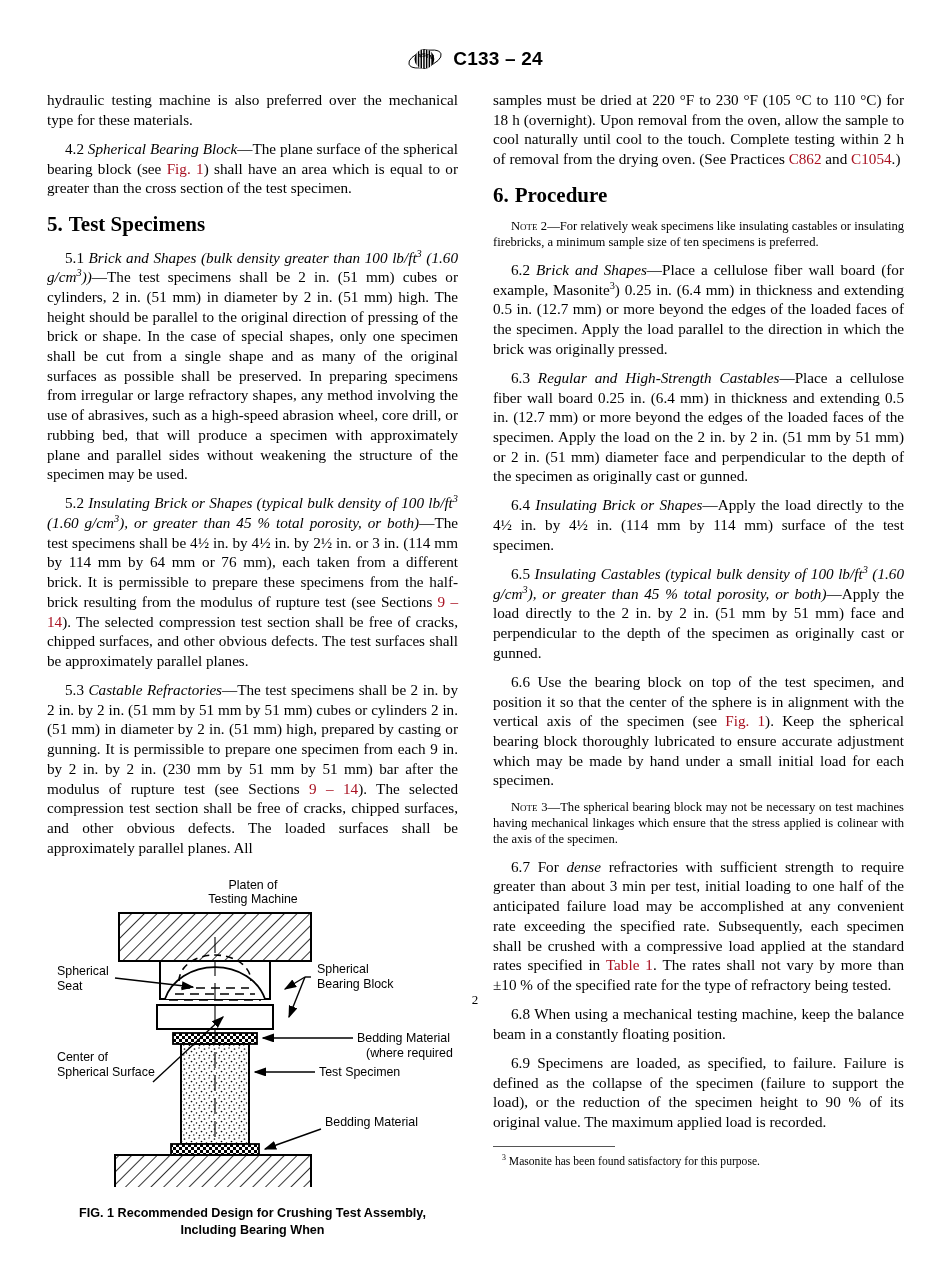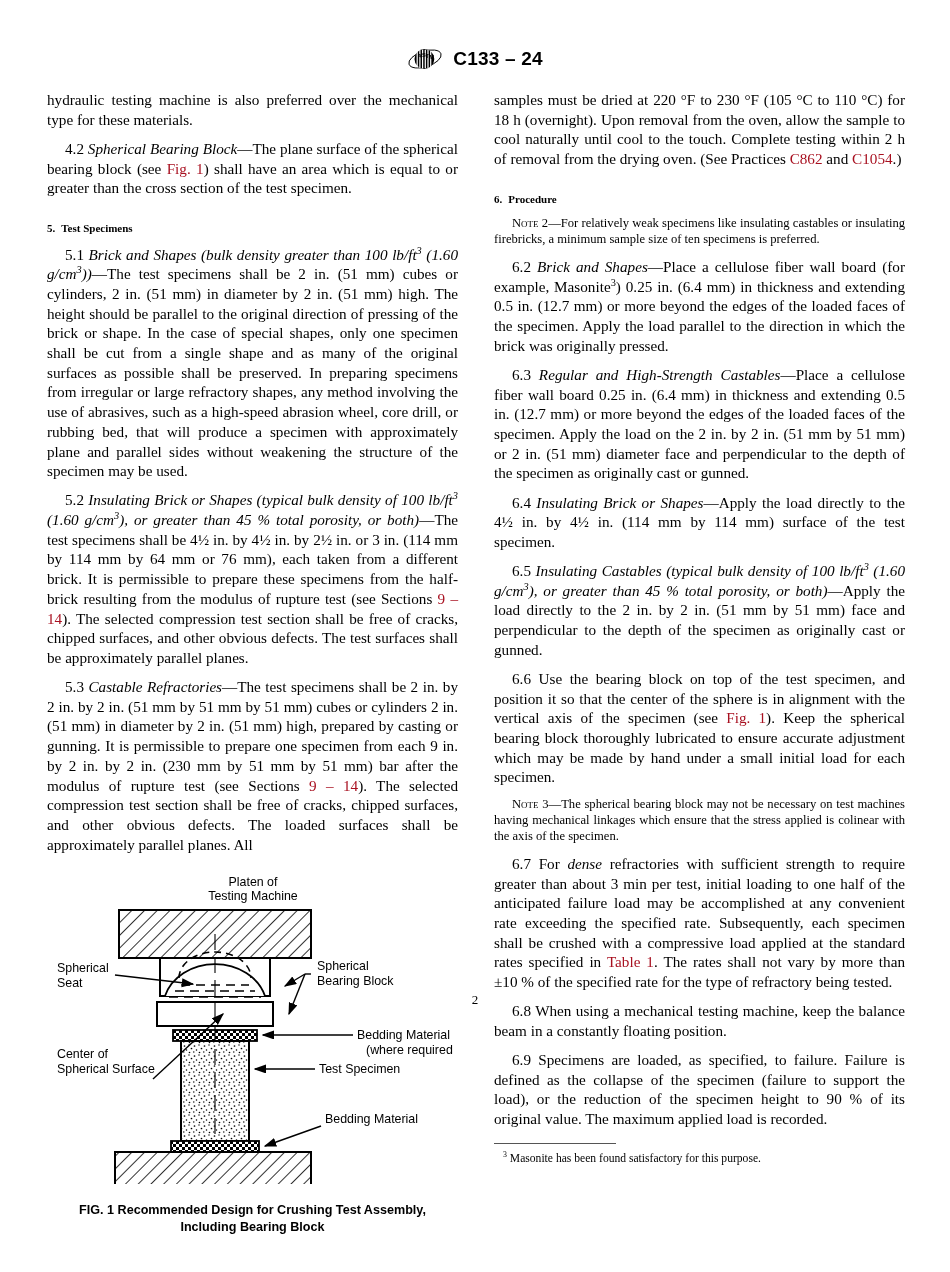--- a/index.html
+++ b/index.html
@@ -22,30 +22,30 @@
   .astm-logo{width:36px;height:30px;flex:0 0 auto;}
   .std-desig{
     font-family:"Liberation Sans","DejaVu Sans",sans-serif;
     font-weight:bold;font-size:19px;letter-spacing:.2px;
   }
 
   
   .columns{
     position:absolute;top:90px;left:47px;
     width:858px;
-    display:flex;gap:35px;justify-content:space-between;
+    display:flex;gap:35px;
   }
   .col{width:411px;}
 
   p{margin:0;font-size:15.2px;line-height:1.295;text-align:justify;
     text-justify:inter-word;hyphens:manual;}
   p.body{text-indent:18px;margin-top:9.5px;}
   p.first{margin-top:0;text-indent:0;}
   .sec{
-    font-weight:bold;font-size:11px;margin-top:23px;margin-bottom:2px;
+    font-weight:bold;font-size:21px;margin-top:13px;margin-bottom:2px;
     text-align:left;
   }
   .sec .num{margin-right:6px;}
   i,em{}
   .lnk{color:#a81020;}
   sup{font-size:.68em;vertical-align:super;line-height:0;}
   .note{
     font-size:12.6px;line-height:1.25;text-align:justify;
     text-indent:18px;margin-top:10px;
   }
@@ -205,21 +205,21 @@
             <text x="264" y="111"><tspan>Bearing Block</tspan></text>
             <text x="304" y="165"><tspan>Bedding Material</tspan></text>
             <text x="313" y="180"><tspan>(where required)</tspan></text>
             <text x="266" y="199"><tspan>Test Specimen</tspan></text>
             <text x="272" y="249"><tspan>Bedding Material</tspan></text>
           </g>
         </svg>
 
         <div class="fig-caption">
           <div>FIG. 1  Recommended Design for Crushing Test Assembly,</div>
-          <div>Including Bearing Block</div>
+          <div>Including Bearing When</div>
         </div>
       </div>
 
     </div>
 
     <div class="col">
 
       <p class="body first"><span>samples must be dried at 220 °F to 230 °F (105 °C to 110 °C) for 18 h (overnight). Upon removal from the oven, allow the sample to cool naturally until cool to the touch. Complete testing within 2 h of removal from the drying oven. (See Practices </span><span class="lnk">C862</span><span> and </span><span class="lnk">C1054</span><span>.)</span></p>
 
       <p class="sec">

